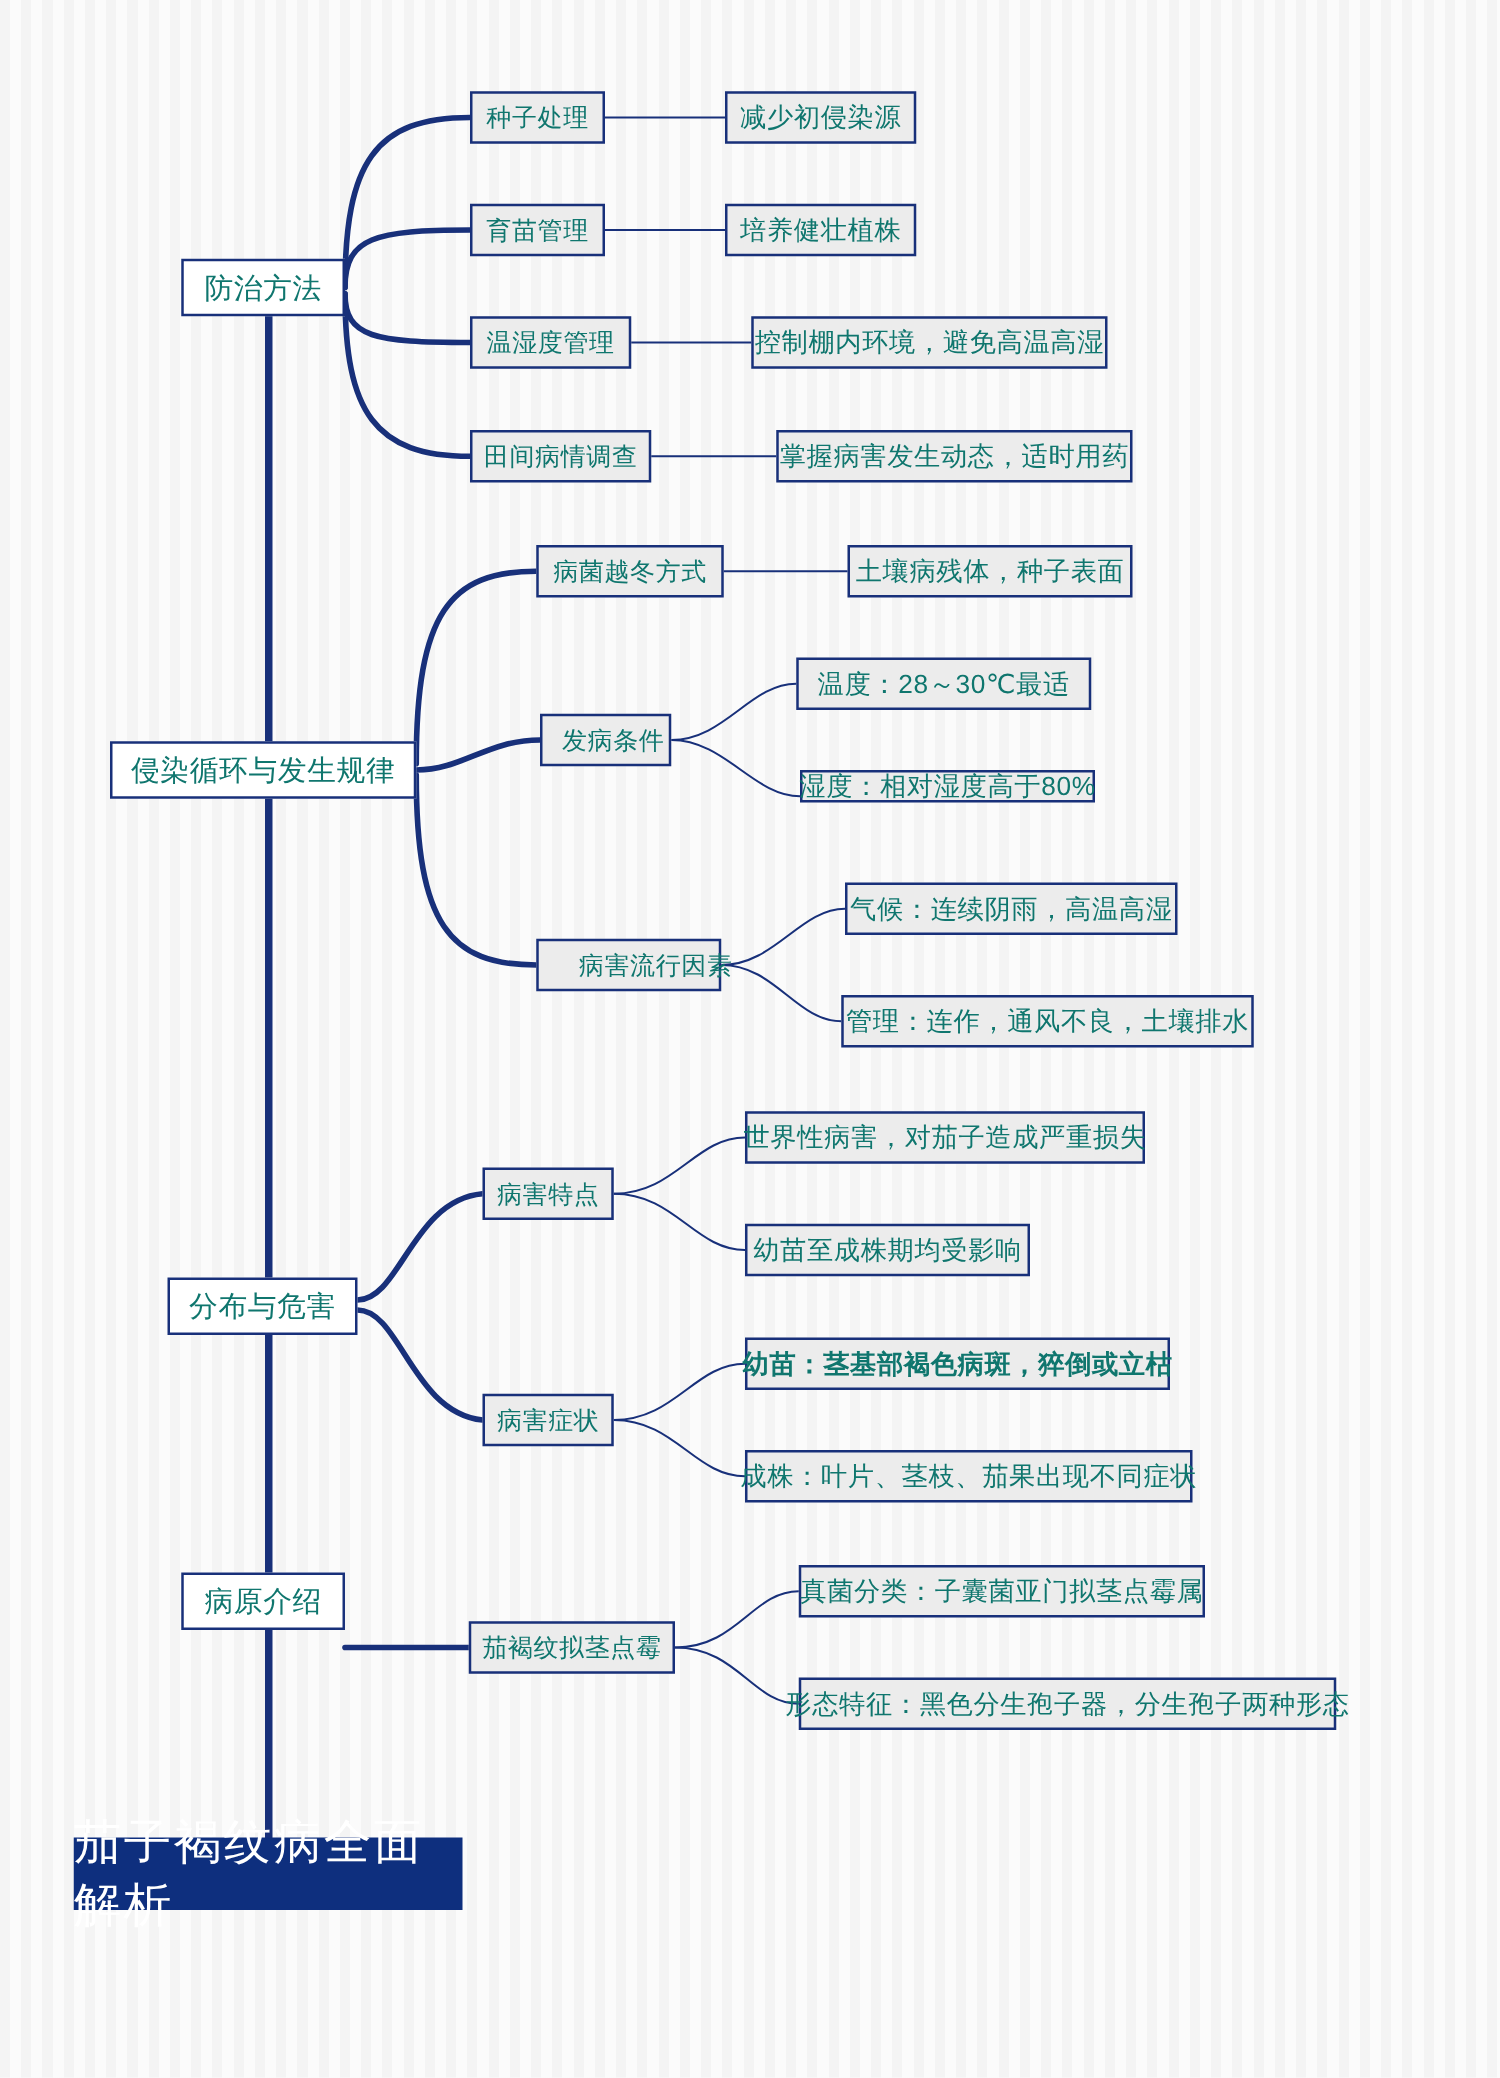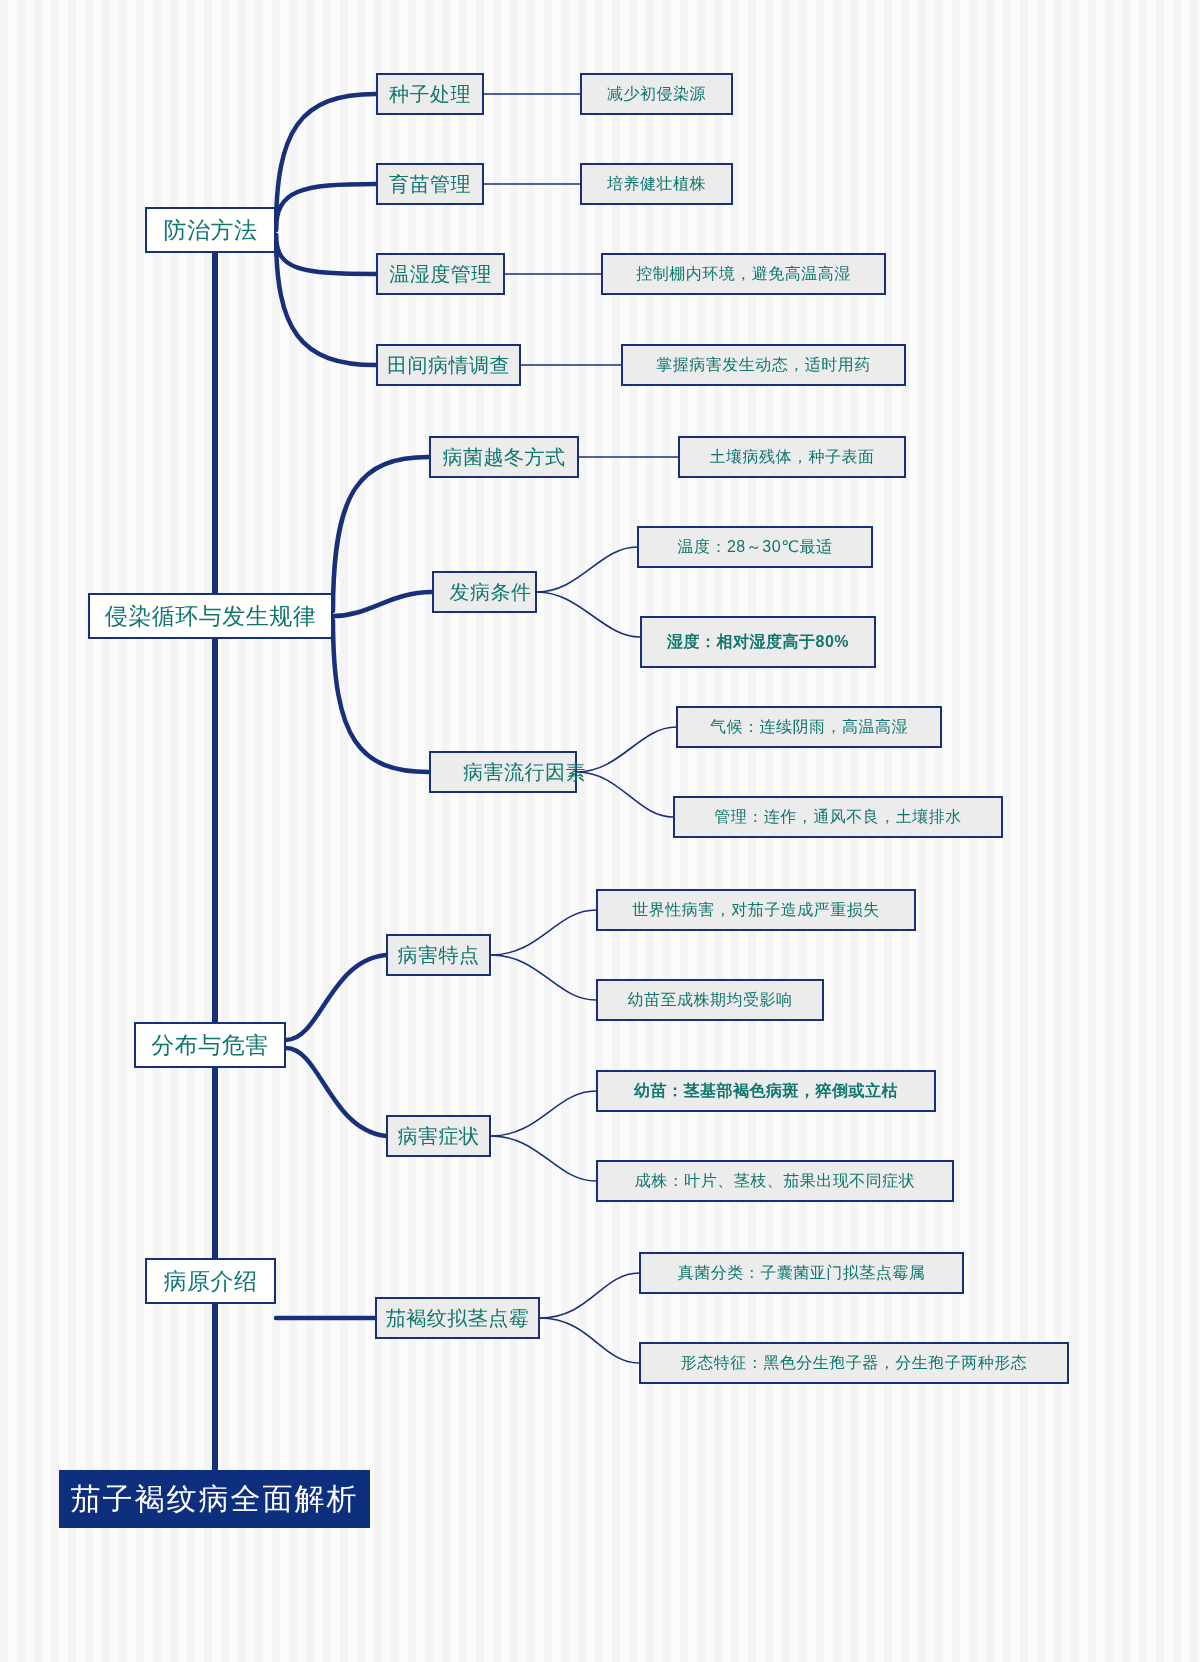--- a/index.html
+++ b/index.html
@@ -48,32 +48,32 @@
     font-size: 23px;
     border-width: 2.5px;
   }
   .lvl2 {
     background: #ececec;
     font-size: 20px;
     border-width: 2.5px;
   }
   .lvl3 {
     background: #ececec;
-    font-size: 16px;
+    font-size: 21px;
     border-width: 2.5px;
   }
   .root {
     position: absolute;
     box-sizing: border-box;
     display: flex;
     align-items: center;
     justify-content: center;
     background: #0e2f7e;
     color: #ffffff;
-    font-size: 30px;
+    font-size: 38px;
     letter-spacing: 2px;
     border: none;
   }
 </style>
 </head>
 <body>
 
 <div id="canvas"></div>
 
 <svg id="edges" viewBox="0 0 1200 1662" xmlns="http://www.w3.org/2000/svg">
@@ -120,21 +120,21 @@
     <div class="node lvl3" style="left: 580px; top: 163px; width: 153px; height: 42px;">培养健壮植株</div>
     <div class="node lvl2" style="left: 376px; top: 253px; width: 129px; height: 42px;">温湿度管理</div>
     <div class="node lvl3" style="left: 601px; top: 253px; width: 285px; height: 42px;">控制棚内环境，避免高温高湿</div>
     <div class="node lvl2" style="left: 376px; top: 344px; width: 145px; height: 42px;">田间病情调查</div>
     <div class="node lvl3" style="left: 621px; top: 344px; width: 285px; height: 42px;">掌握病害发生动态，适时用药</div>
     <div class="node lvl1" style="left: 88px; top: 593px; width: 245px; height: 46px;">侵染循环与发生规律</div>
     <div class="node lvl2" style="left: 429px; top: 436px; width: 150px; height: 42px;">病菌越冬方式</div>
     <div class="node lvl3" style="left: 678px; top: 436px; width: 228px; height: 42px;">土壤病残体，种子表面</div>
     <div class="node lvl2" style="left: 432px; top: 571px; width: 105px; height: 42px; padding-left: 12px;">发病条件</div>
     <div class="node lvl3" style="left: 637px; top: 526px; width: 236px; height: 42px;">温度：28～30℃最适</div>
-    <div class="node lvl3" style="left: 640px; top: 616px; width: 236px; height: 52px; font-weight: bold;">湿度：相对湿度高于80%</div>
+    <div class="node lvl3" style="left: 640px; top: 616px; width: 236px; height: 26px;">湿度：相对湿度高于80%</div>
     <div class="node lvl2" style="left: 429px; top: 751px; width: 148px; height: 42px; padding-left: 43px;">病害流行因素</div>
     <div class="node lvl3" style="left: 676px; top: 706px; width: 266px; height: 42px;">气候：连续阴雨，高温高湿</div>
     <div class="node lvl3" style="left: 673px; top: 796px; width: 330px; height: 42px;">管理：连作，通风不良，土壤排水</div>
     <div class="node lvl1" style="left: 134px; top: 1022px; width: 152px; height: 46px;">分布与危害</div>
     <div class="node lvl2" style="left: 386px; top: 934px; width: 105px; height: 42px;">病害特点</div>
     <div class="node lvl3" style="left: 596px; top: 889px; width: 320px; height: 42px;">世界性病害，对茄子造成严重损失</div>
     <div class="node lvl3" style="left: 596px; top: 979px; width: 228px; height: 42px;">幼苗至成株期均受影响</div>
     <div class="node lvl2" style="left: 386px; top: 1115px; width: 105px; height: 42px;">病害症状</div>
     <div class="node lvl3" style="left: 596px; top: 1070px; width: 340px; height: 42px; font-weight: bold;">幼苗：茎基部褐色病斑，猝倒或立枯</div>
     <div class="node lvl3" style="left: 596px; top: 1160px; width: 358px; height: 42px;">成株：叶片、茎枝、茄果出现不同症状</div>

